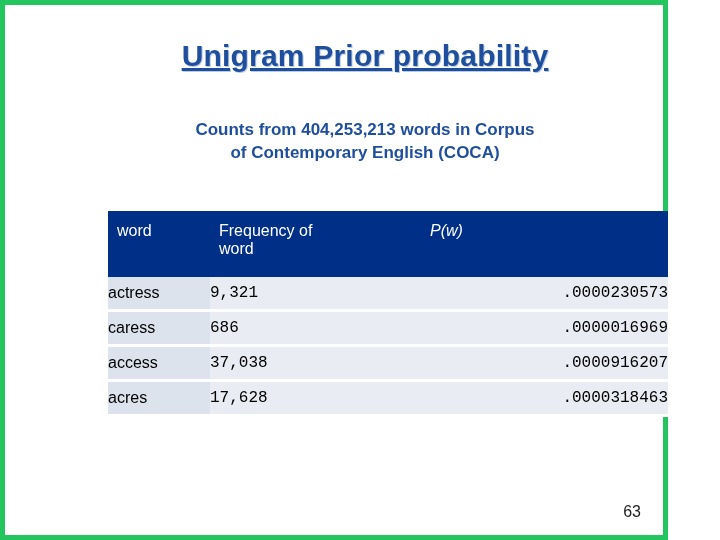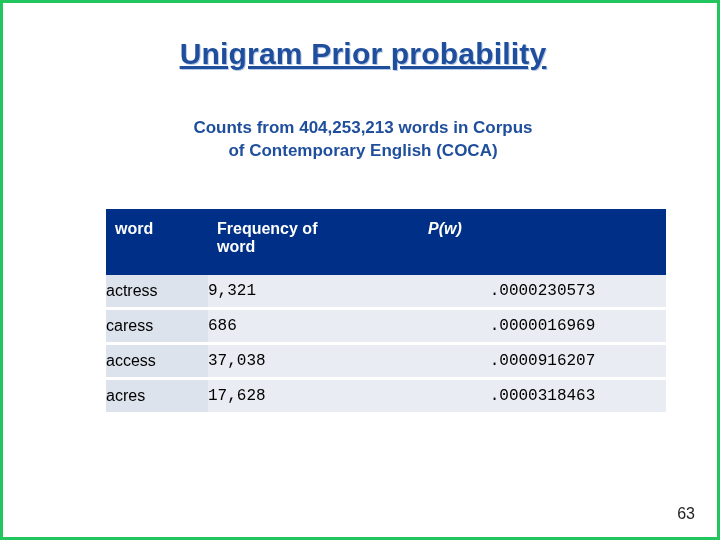--- a/index.html
+++ b/index.html
@@ -8,24 +8,24 @@
   }
   body {
     width: 720px;
     height: 540px;
     background: #ffffff;
     font-family: "Liberation Sans", sans-serif;
     overflow: hidden;
   }
   .slide {
     position: relative;
-    width: 720px;
+    width: 668px;
     height: 540px;
     box-sizing: border-box;
-    border: 3px solid #22c55e;
+    border: 5px solid #22c55e;
     background: #ffffff;
   }
   .title {
     position: absolute;
     top: 34px;
     left: 0;
     width: 720px;
     text-align: center;
     font-size: 30px;
     font-weight: bold;
@@ -50,21 +50,21 @@
     top: 206px;
     left: 103px;
     width: 533px;
     border-collapse: collapse;
     table-layout: fixed;
   }
   table.data th {
     background: #002f87;
     color: #ffffff;
     font-size: 16px;
-    font-weight: bold;
+    font-weight: normal;
     text-align: left;
     vertical-align: top;
     padding: 11px 0 11px 9px;
     border: none;
     height: 44px;
   }
   th.col-word { width: 93px; }
   th.col-freq { width: 202px; }
   th.col-prob { width: 238px; }
   th.col-prob span { font-style: italic; }
@@ -82,21 +82,21 @@
   }
   td.freq-cell {
     background: #e9ecf2;
     text-align: left;
     padding-right: 6px;
     font-family: "Liberation Mono", monospace;
     font-size: 16px;
   }
   td.prob-cell {
     background: #e9ecf2;
-    text-align: center;
+    text-align: right;
     padding-left: 2px;
     font-family: "Liberation Mono", monospace;
     font-size: 16px;
   }
   .page-number {
     position: absolute;
     right: 22px;
     bottom: 14px;
     font-size: 16px;
     color: #222222;

